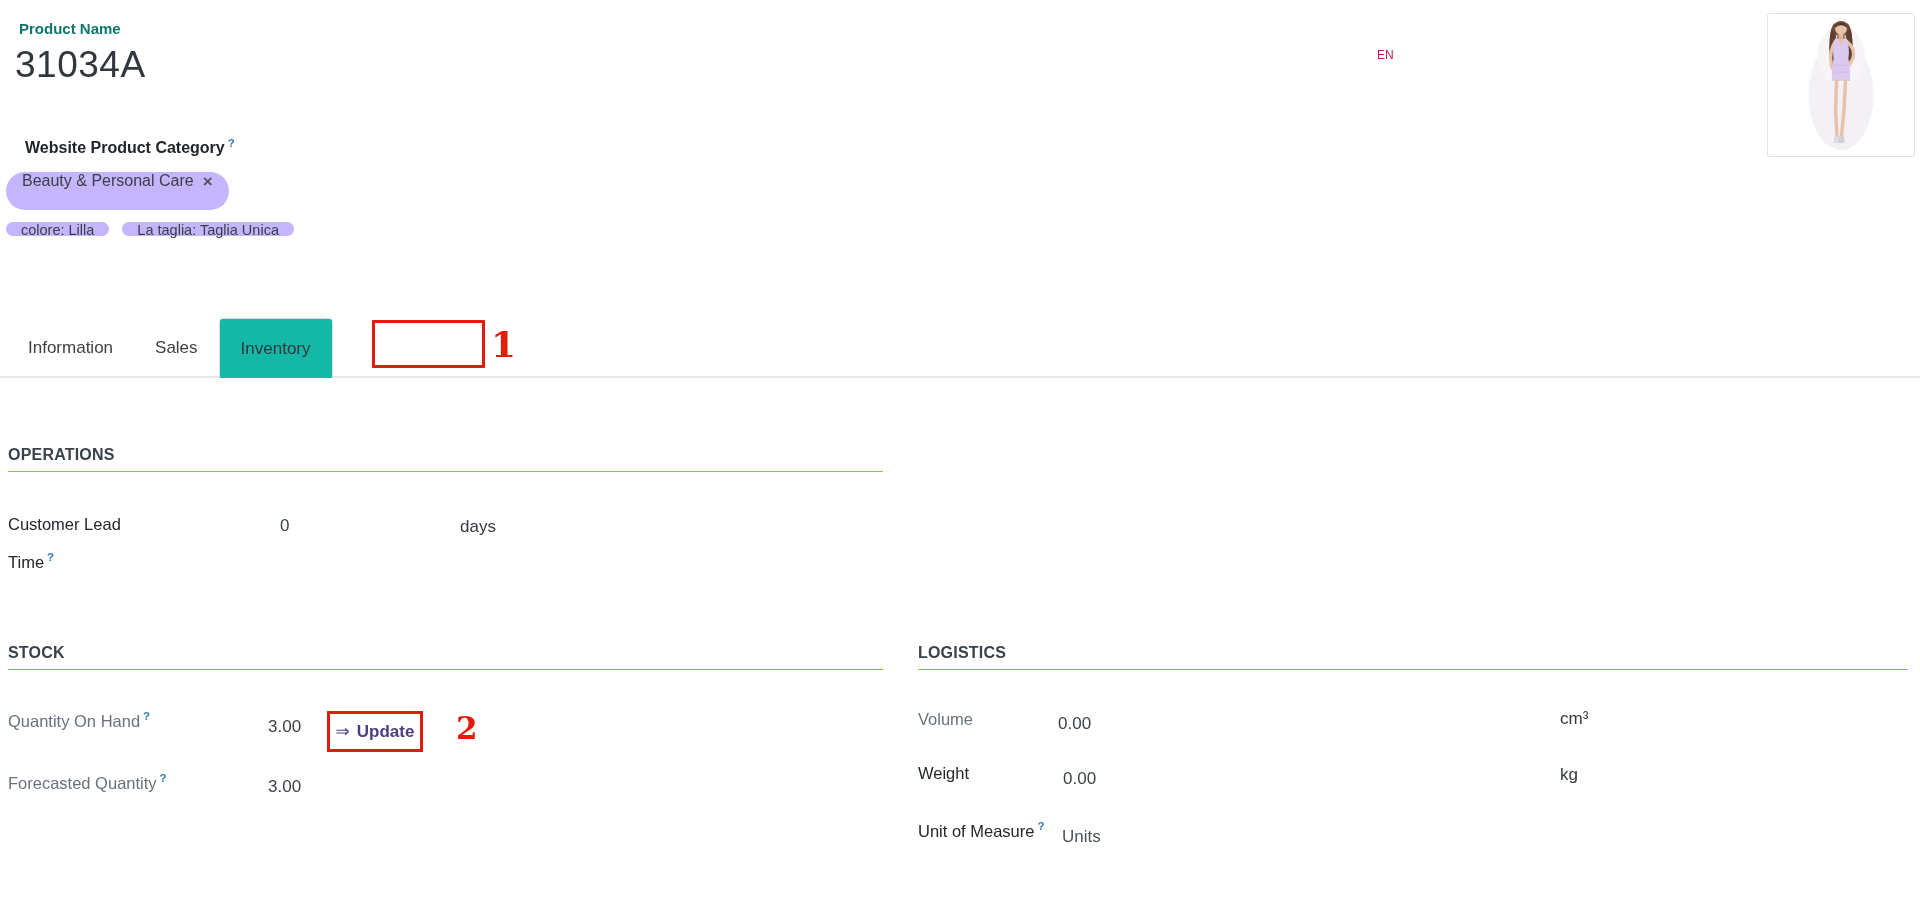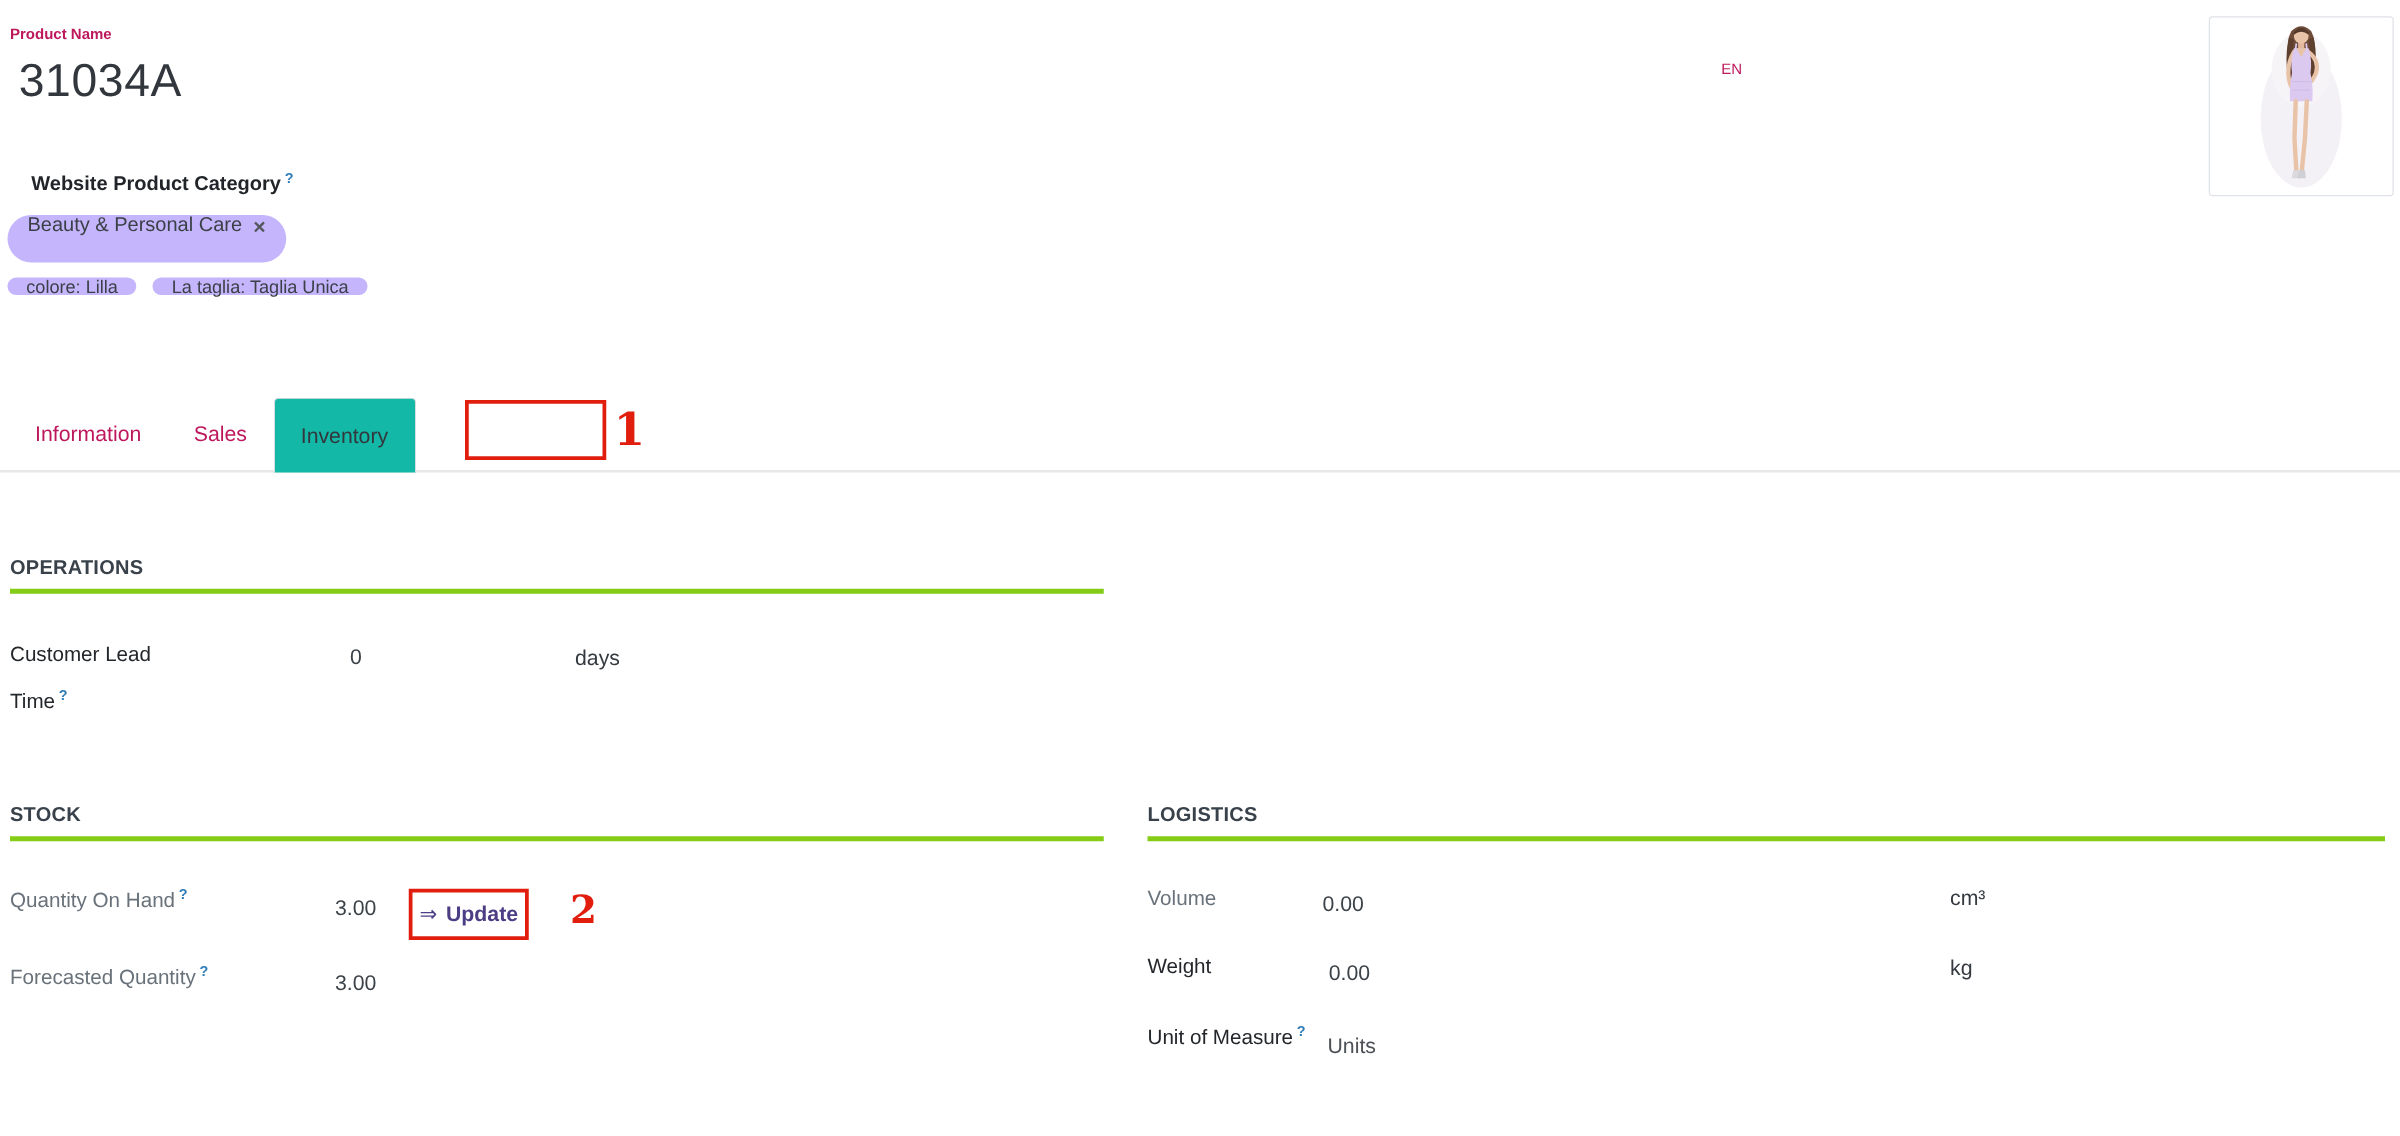--- a/index.html
+++ b/index.html
@@ -1,55 +1,55 @@
 <!DOCTYPE html>
 <html><head>
 <meta charset="utf-8">
 <style>
   * { margin:0; padding:0; box-sizing:border-box; }
   html,body { width:1920px; height:909px; background:#fff; overflow:hidden;
               font-family:"Liberation Sans", sans-serif; color:#23272b; }
   .abs { position:absolute; }
 
   
-  .field-caption { left:8px; top:20px; font-size:12px; font-weight:600; color:#be185d; }
+  .field-caption { left:19px; top:20px; font-size:15px; font-weight:600; color:#0f766e; }
   .product-title { left:15px; top:44px; font-size:37px; font-weight:500; color:#32373d; letter-spacing:.5px; }
   .category-caption { left:25px; top:137px; font-size:16px; font-weight:700; color:#212529; }
   .help-sup { font-size:11.5px; font-weight:700; color:#2e7cb8; vertical-align:super; margin-left:3px; }
   .tag-row1 { left:6px; top:172px; display:flex; gap:14px; }
   .tag-row2 { left:6px; top:222px; display:flex; gap:13px; }
   .tag { display:inline-flex; align-items:flex-start; background:#c4b5fd; color:#3b4046;
          border-radius:20px; white-space:nowrap; }
   .tag.big { height:38px; padding:0 16px; font-size:16px; }
   .tag.small { height:14px; padding:0 15px; font-size:14.5px; }
   .tag .x { margin-left:9px; color:#53575c; font-size:17px; font-weight:600; cursor:pointer; }
   .lang { left:1377px; top:48px; font-size:12px; font-weight:500; color:#be185d; }
 
   .img-box { left:1767px; top:13px; width:148px; height:144px; border:1px solid #dfe2e6;
              border-radius:3px; background:#fff; display:flex; align-items:center; justify-content:center; }
   .img-box svg { width:118px; height:138px; }
 
   
   .tabline { left:0; top:376px; width:1920px; height:2px; background:#e7e8ea; }
   .tabbar { left:0; top:318px; width:1920px; height:60px; display:flex; padding-left:7px; z-index:2; }
-  .tab { display:flex; align-items:center; padding:0 21px; font-size:17px; color:#be185d; cursor:pointer; }
+  .tab { display:flex; align-items:center; padding:0 21px; font-size:17px; color:#404040; cursor:pointer; }
   .tab.active { background:#14b8a6; color:#32373d; border:1px solid #d9dcde; border-bottom:none;
                 border-radius:4px 4px 0 0; position:relative; z-index:3; }
 
   
   .redbox { border:3px solid #e11d0e; z-index:5; pointer-events:none; }
   .redbox1 { left:372px; top:320px; width:113px; height:48px; }
   .rednum { color:#e11d0e; font-weight:700; z-index:5;
             text-shadow:-1px -1px 0 #fff, 1px -1px 0 #fff, -1px 1px 0 #fff, 1px 1px 0 #fff, 0 0 4px #fff; }
   .rednum1 { left:491px; top:323px; font-size:36px; font-family:"DejaVu Serif", serif; }
   .rednum2 { left:456px; top:710px; font-size:31px; font-family:"DejaVu Serif", serif; }
 
   
   .section-title { font-size:16px; font-weight:700; color:#39424a; letter-spacing:.2px;
-                   border-bottom:4px solid #84cc16; padding-bottom:7px; }
+                   border-bottom:1px solid #84cc16; padding-bottom:7px; }
   .st-operations { left:8px; top:446px; width:875px; }
   .st-stock      { left:8px; top:644px; width:875px; }
   .st-logistics  { left:918px; top:644px; width:990px; }
 
   .lbl-dark  { font-size:16.5px; font-weight:500; color:#23272b; }
   .lbl-muted { font-size:16.5px; font-weight:400; color:#69727a; }
   .val   { font-size:17px; color:#3b4248; }
   .unit  { font-size:17px; color:#343a40; }
 
   .lead-label { left:8px; top:508px; width:125px; line-height:33px; }

